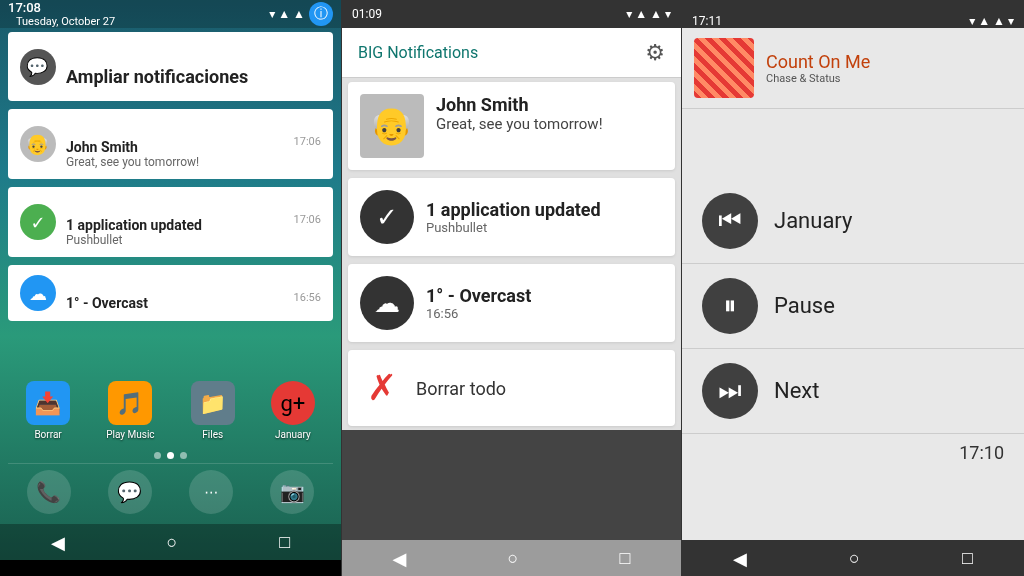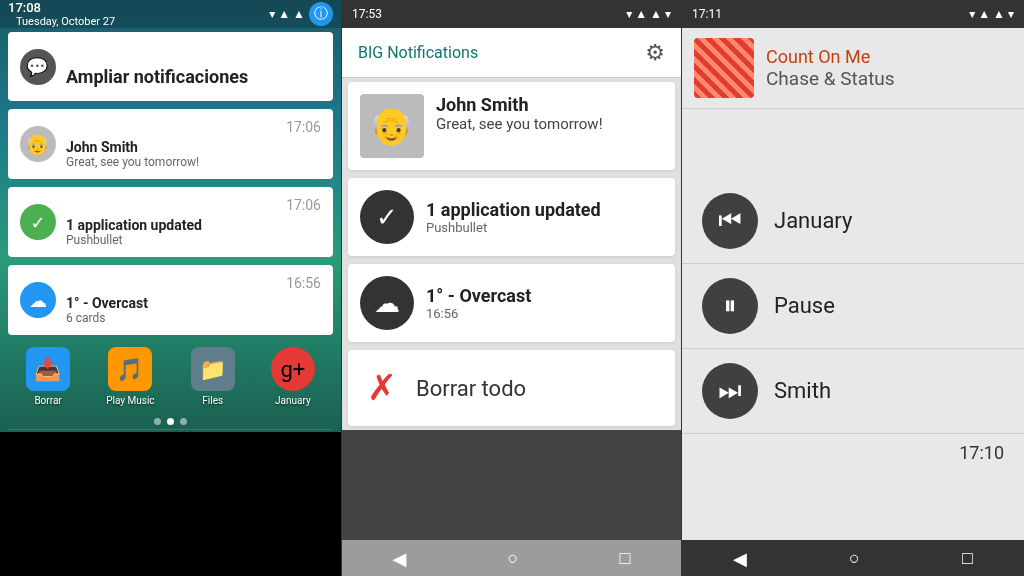--- a/index.html
+++ b/index.html
@@ -8,21 +8,21 @@
       height: 576px;
       display: flex;
       font-family: 'Roboto', Arial, sans-serif;
       overflow: hidden;
       background: #000;
     }
 
     
     .panel1 {
       width: 341px;
-      height: 432px;
+      height: 560px;
       background: linear-gradient(180deg, #1a5a6a 0%, #1e7a8a 30%, #2a9a7a 60%, #1a6050 100%);
       display: flex;
       flex-direction: column;
       position: relative;
       overflow: hidden;
     }
 
     .status-bar {
       height: 28px;
       display: flex;
@@ -75,21 +75,21 @@
       font-size: 18px;
       flex-shrink: 0;
     }
     .notif-icon.gray { background: #555; color: white; }
     .notif-icon.green { background: #4caf50; color: white; }
     .notif-icon.blue { background: #2196f3; color: white; }
     .notif-content { flex: 1; margin-top: 20px; }
     .notif-title { font-size: 14px; font-weight: bold; color: #222; }
     .notif-title.large { font-size: 18px; }
     .notif-subtitle { font-size: 12px; color: #666; }
-    .notif-time { font-size: 14px; color: #999; margin-left: auto; align-self: flex-start; }
+    .notif-time { font-size: 11px; color: #999; margin-left: auto; align-self: flex-start; margin-top: 16px; }
     .avatar-placeholder {
       width: 36px;
       height: 36px;
       border-radius: 50%;
       background: #bbb;
       overflow: hidden;
       flex-shrink: 0;
       display: flex;
       align-items: center;
       justify-content: center;
@@ -257,35 +257,35 @@
       box-shadow: 0 1px 3px rgba(0,0,0,0.1);
     }
     .x-icon {
       width: 44px; height: 44px;
       display: flex;
       align-items: center;
       justify-content: center;
       font-size: 36px;
       color: #e53935;
     }
-    .delete-label { font-size: 22px; color: #333; }
+    .delete-label { font-size: 18px; color: #333; }
 
     
     .panel3 {
       width: 342px;
       height: 576px;
       background: #f5f5f5;
       display: flex;
       flex-direction: column;
     }
     .panel3-status {
       height: 28px;
       background: #333;
       display: flex;
-      align-items: center;
+      align-items: flex-end;
       justify-content: space-between;
       padding: 0 10px;
       color: white;
       font-size: 12px;
     }
     .album-header {
       background: #e8e8e8;
       padding: 10px 12px;
       display: flex;
       gap: 12px;
@@ -306,21 +306,21 @@
     .album-art-inner {
       width: 100%;
       height: 100%;
       background: repeating-linear-gradient(45deg, #e53935, #e53935 5px, #ff8a65 5px, #ff8a65 10px);
       display: flex;
       align-items: center;
       justify-content: center;
     }
     .track-info { flex: 1; }
     .track-title { font-size: 18px; font-weight: normal; color: #c2410c; }
-    .track-artist { font-size: 19px; color: #555; }
+    .track-artist { font-size: 11px; color: #555; }
 
     .controls-area {
       flex: 1;
       background: #e8e8e8;
       display: flex;
       flex-direction: column;
       justify-content: center;
       gap: 0;
     }
     .control-row {
@@ -401,21 +401,20 @@
       <div class="notif-title">1 application updated</div>
       <div class="notif-subtitle">Pushbullet</div>
     </div>
     <span class="notif-time">17:06</span>
   </div>
 
   <div class="notification-card">
     <div class="notif-icon blue">☁</div>
     <div class="notif-content">
       <div class="notif-title">1° - Overcast</div>
-      <div class="notif-subtitle">6 cards</div>
     </div>
     <span class="notif-time">16:56</span>
   </div>
 
   <div class="dock-area">
     <div class="app-grid">
       <div class="app-icon">
         <div class="app-icon-img" style="background:#2196f3;">📥</div>
         <span class="app-label">Borrar</span>
       </div>
@@ -447,21 +446,21 @@
 
   <div class="nav-bar">
     <span>◀</span>
     <span>○</span>
     <span>□</span>
   </div>
 </div>
 
 <div class="panel2">
   <div class="panel2-status">
-    <span>17:53</span>
+    <span>01:09</span>
     <span>▾ ▲ ▲ ▾</span>
   </div>
 
   <div class="panel2-header">
     <span class="panel2-title">BIG Notifications</span>
     <span class="gear-icon">⚙</span>
   </div>
 
   <div class="big-notif-card">
     <div class="big-avatar">👴</div>
@@ -527,21 +526,21 @@
     <div class="control-row">
       <div class="ctrl-btn">
         <span>⏸</span>
       </div>
       <span class="ctrl-label">Pause</span>
     </div>
     <div class="control-row">
       <div class="ctrl-btn">
         <span>⏭</span>
       </div>
-      <span class="ctrl-label">Smith</span>
+      <span class="ctrl-label">Next</span>
     </div>
     <div class="timestamp-row">
       <span>17:10</span>
     </div>
   </div>
 
   <div class="panel3-nav">
     <span>◀</span>
     <span>○</span>
     <span>□</span>

